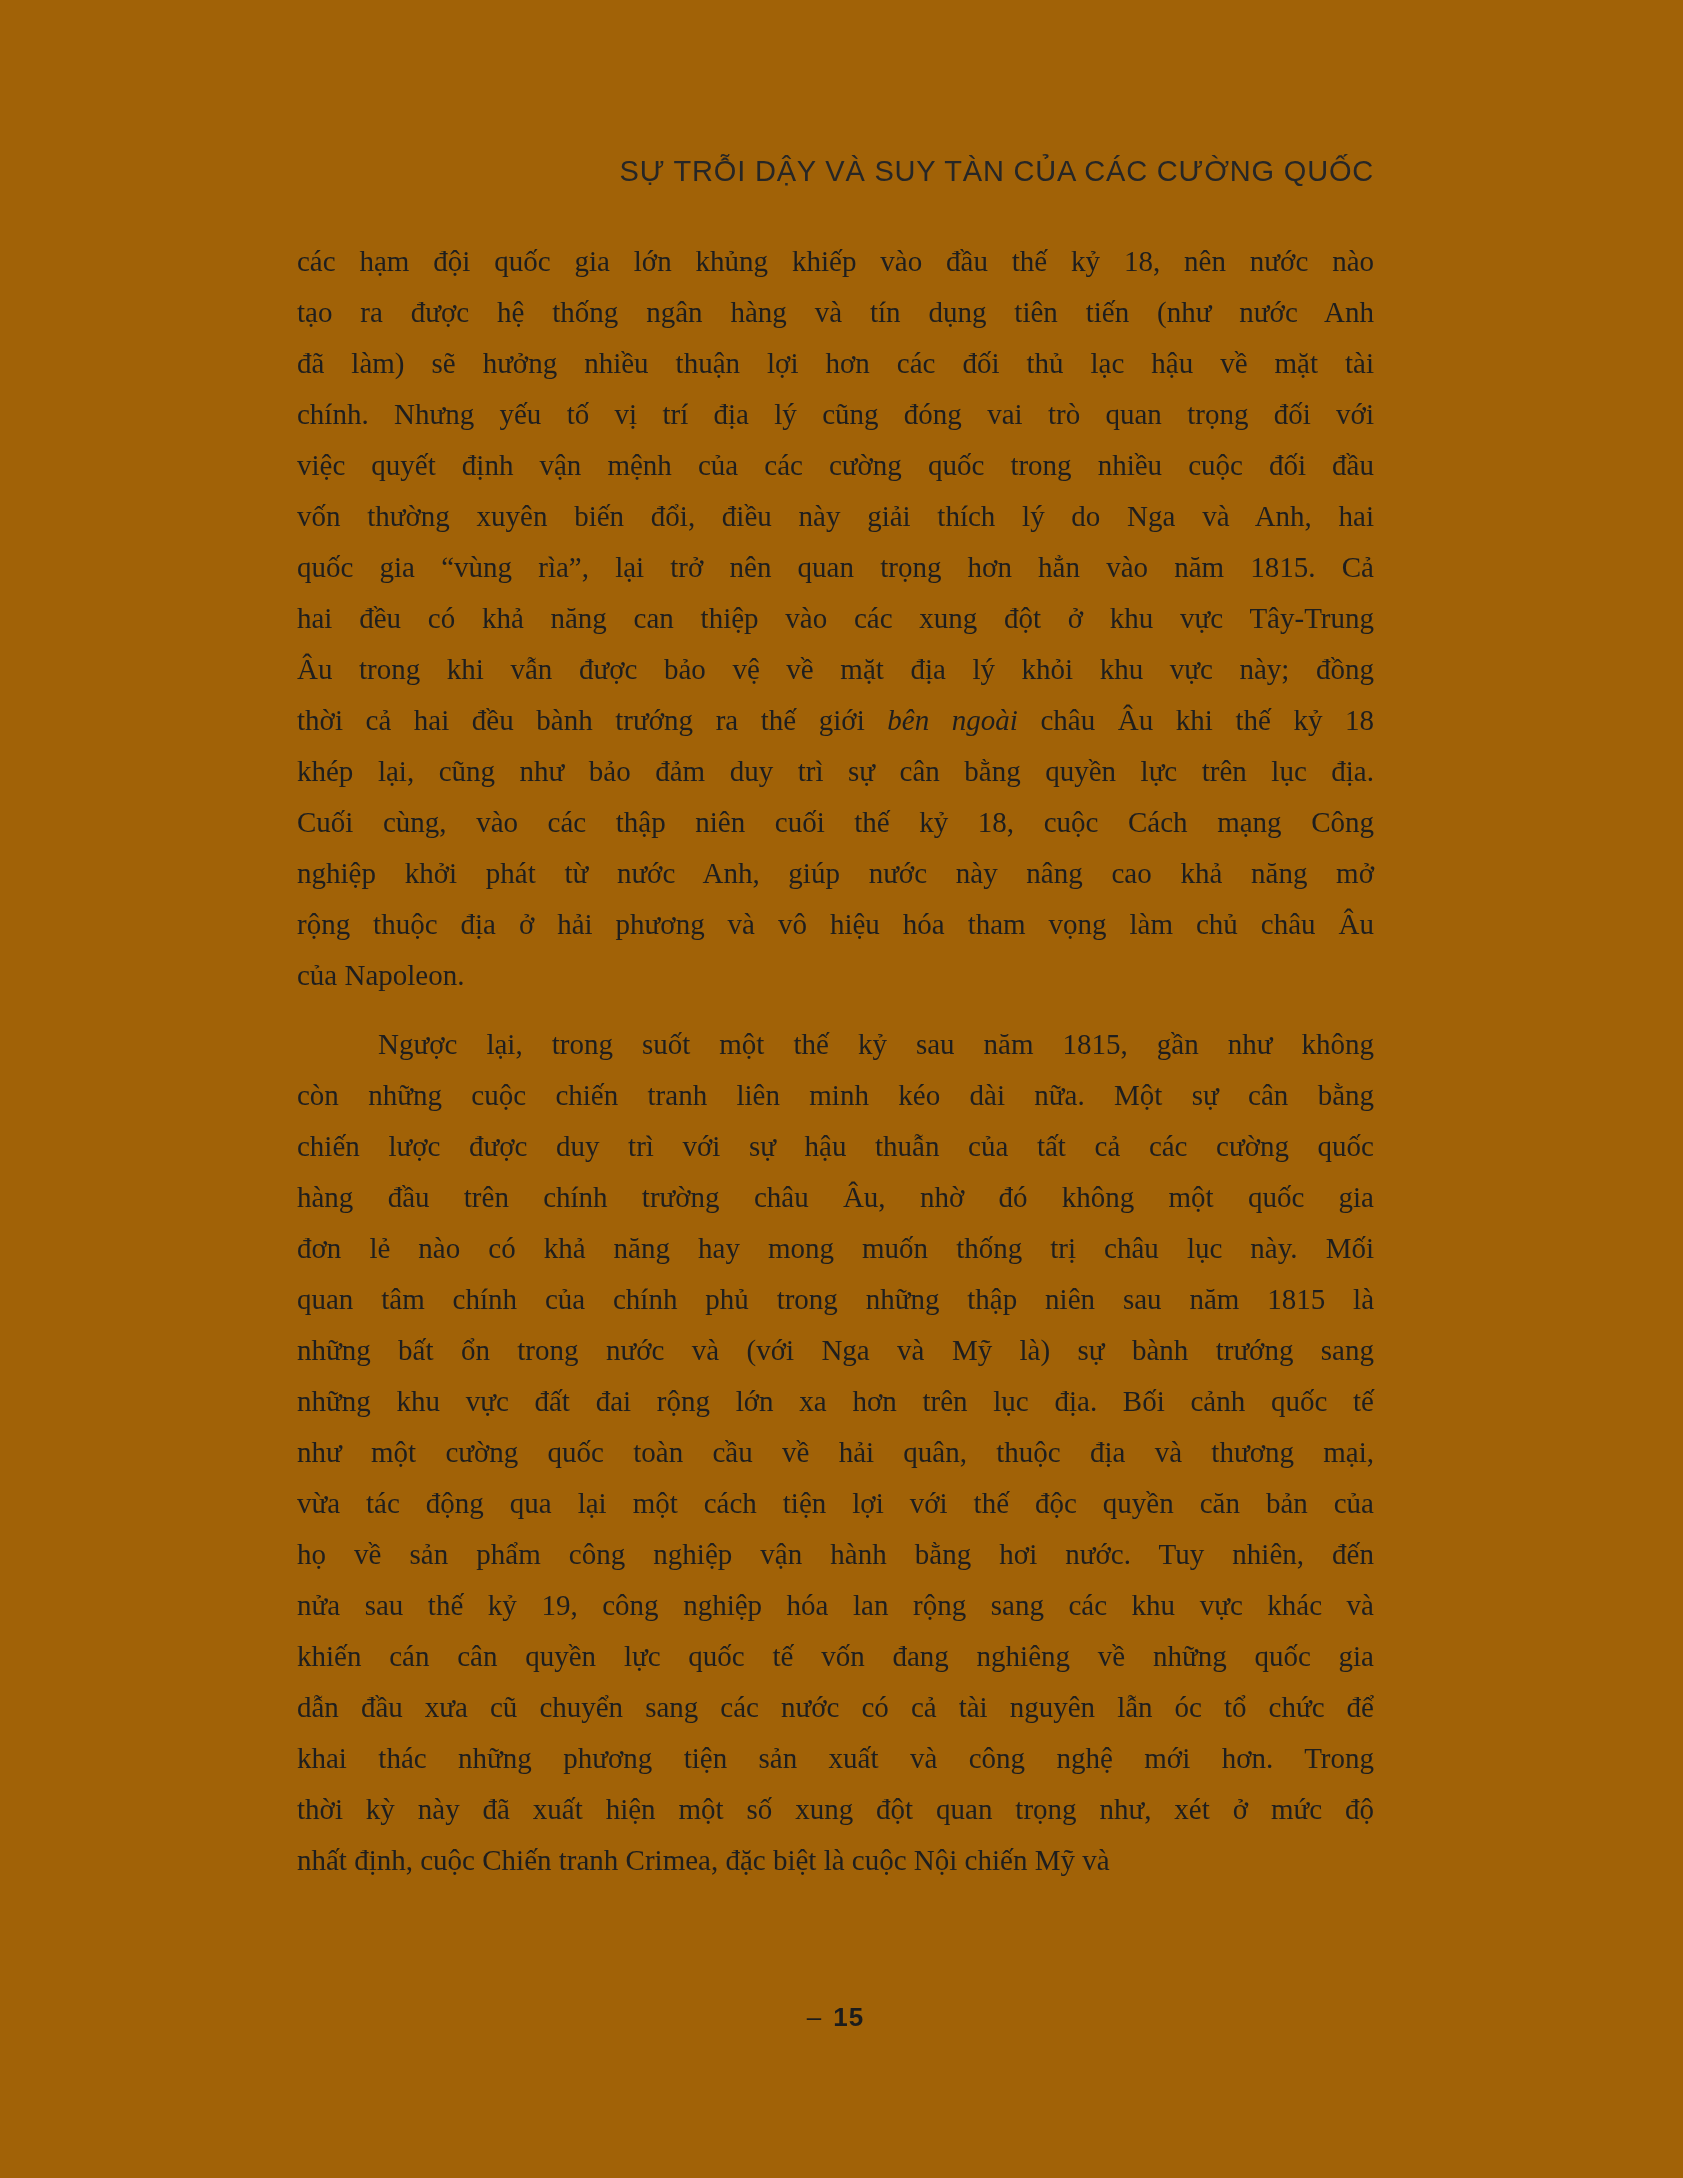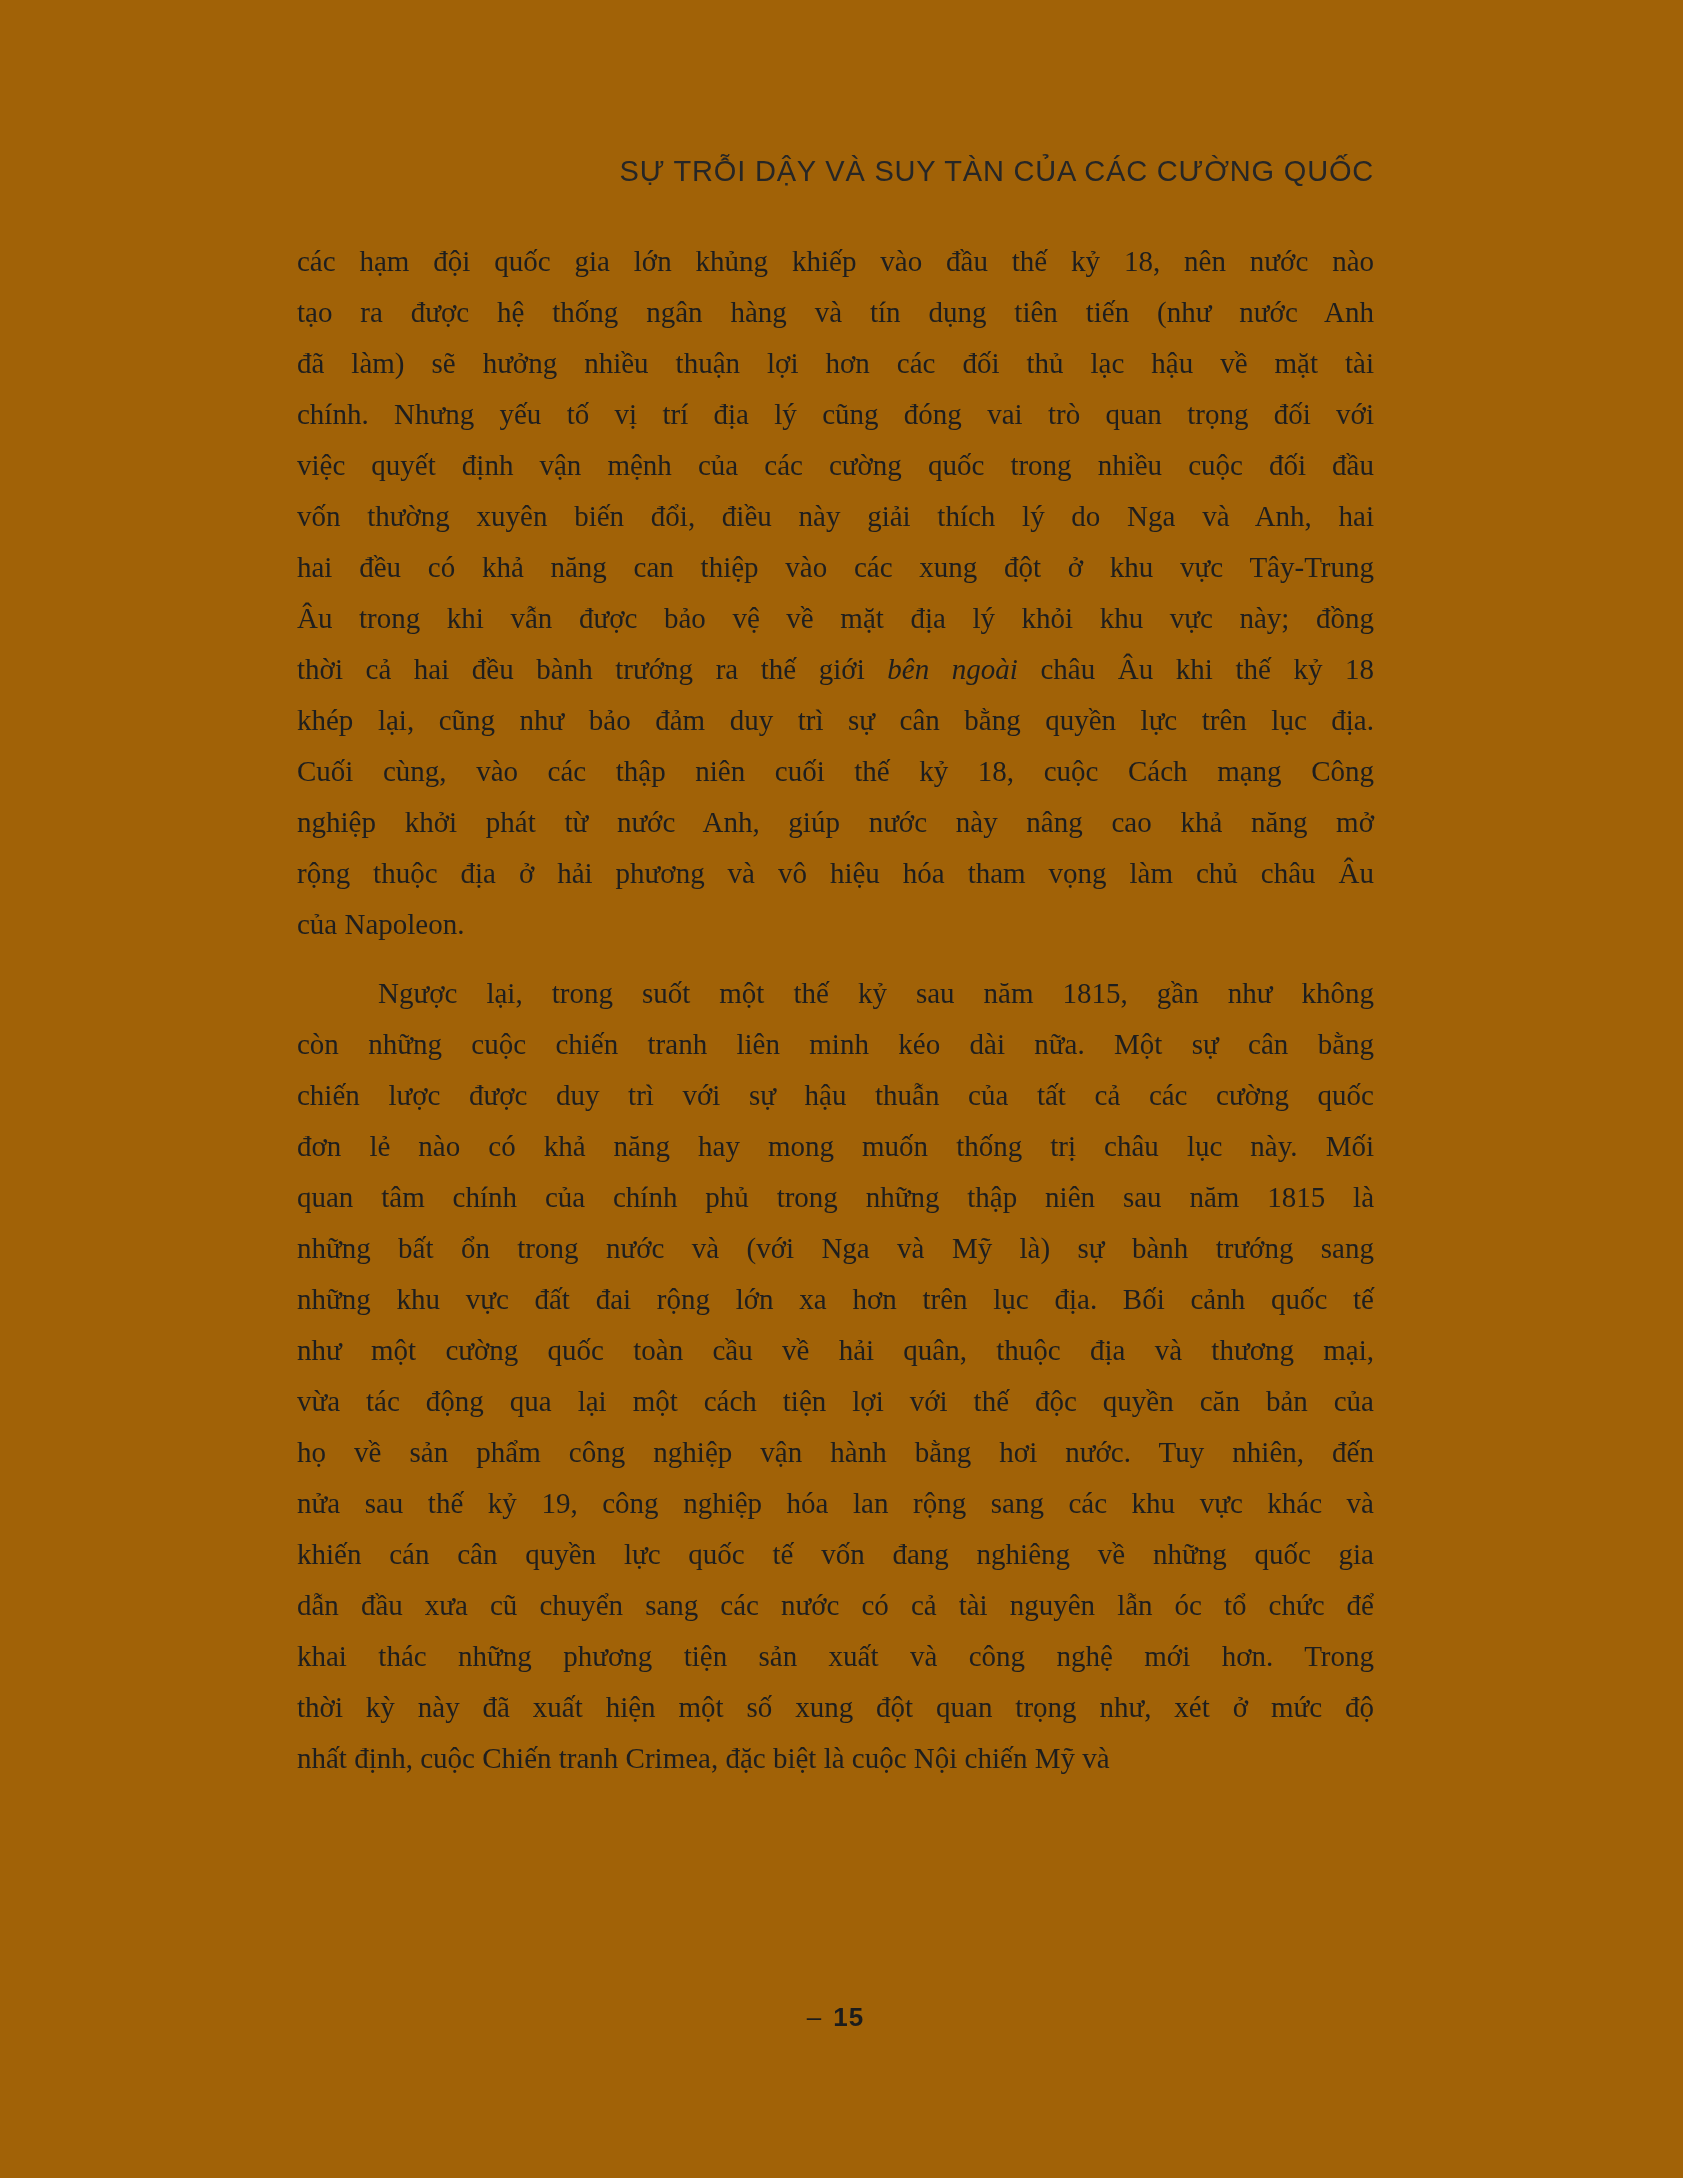--- a/index.html
+++ b/index.html
@@ -79,33 +79,35 @@
   <div class="running-head">SỰ TRỖI DẬY VÀ SUY TÀN CỦA CÁC CƯỜNG QUỐC</div>
 
   <div class="body-text">
       <div class="para">
         <div class="line">các hạm đội quốc gia lớn khủng khiếp vào đầu thế kỷ 18, nên nước nào</div>
         <div class="line">tạo ra được hệ thống ngân hàng và tín dụng tiên tiến (như nước Anh</div>
         <div class="line">đã làm) sẽ hưởng nhiều thuận lợi hơn các đối thủ lạc hậu về mặt tài</div>
         <div class="line">chính. Nhưng yếu tố vị trí địa lý cũng đóng vai trò quan trọng đối với</div>
         <div class="line">việc quyết định vận mệnh của các cường quốc trong nhiều cuộc đối đầu</div>
         <div class="line">vốn thường xuyên biến đổi, điều này giải thích lý do Nga và Anh, hai</div>
+        <div class="line">quốc gia “vùng rìa”, lại trở nên quan trọng hơn hẳn vào năm 1815. Cả</div>
         <div class="line">hai đều có khả năng can thiệp vào các xung đột ở khu vực Tây-Trung</div>
         <div class="line">Âu trong khi vẫn được bảo vệ về mặt địa lý khỏi khu vực này; đồng</div>
         <div class="line">thời cả hai đều bành trướng ra thế giới <i>bên ngoài</i> châu Âu khi thế kỷ 18</div>
         <div class="line">khép lại, cũng như bảo đảm duy trì sự cân bằng quyền lực trên lục địa.</div>
         <div class="line">Cuối cùng, vào các thập niên cuối thế kỷ 18, cuộc Cách mạng Công</div>
         <div class="line">nghiệp khởi phát từ nước Anh, giúp nước này nâng cao khả năng mở</div>
         <div class="line">rộng thuộc địa ở hải phương và vô hiệu hóa tham vọng làm chủ châu Âu</div>
         <div class="line last">của Napoleon.</div>
       </div>
       <div class="para">
         <div class="line first-indent">Ngược lại, trong suốt một thế kỷ sau năm 1815, gần như không</div>
         <div class="line">còn những cuộc chiến tranh liên minh kéo dài nữa. Một sự cân bằng</div>
         <div class="line">chiến lược được duy trì với sự hậu thuẫn của tất cả các cường quốc</div>
+        <div class="line">hàng đầu trên chính trường châu Âu, nhờ đó không một quốc gia</div>
         <div class="line">đơn lẻ nào có khả năng hay mong muốn thống trị châu lục này. Mối</div>
         <div class="line">quan tâm chính của chính phủ trong những thập niên sau năm 1815 là</div>
         <div class="line">những bất ổn trong nước và (với Nga và Mỹ là) sự bành trướng sang</div>
         <div class="line">những khu vực đất đai rộng lớn xa hơn trên lục địa. Bối cảnh quốc tế</div>
         <div class="line">như một cường quốc toàn cầu về hải quân, thuộc địa và thương mại,</div>
         <div class="line">vừa tác động qua lại một cách tiện lợi với thế độc quyền căn bản của</div>
         <div class="line">họ về sản phẩm công nghiệp vận hành bằng hơi nước. Tuy nhiên, đến</div>
         <div class="line">nửa sau thế kỷ 19, công nghiệp hóa lan rộng sang các khu vực khác và</div>
         <div class="line">khiến cán cân quyền lực quốc tế vốn đang nghiêng về những quốc gia</div>
         <div class="line">dẫn đầu xưa cũ chuyển sang các nước có cả tài nguyên lẫn óc tổ chức để</div>

